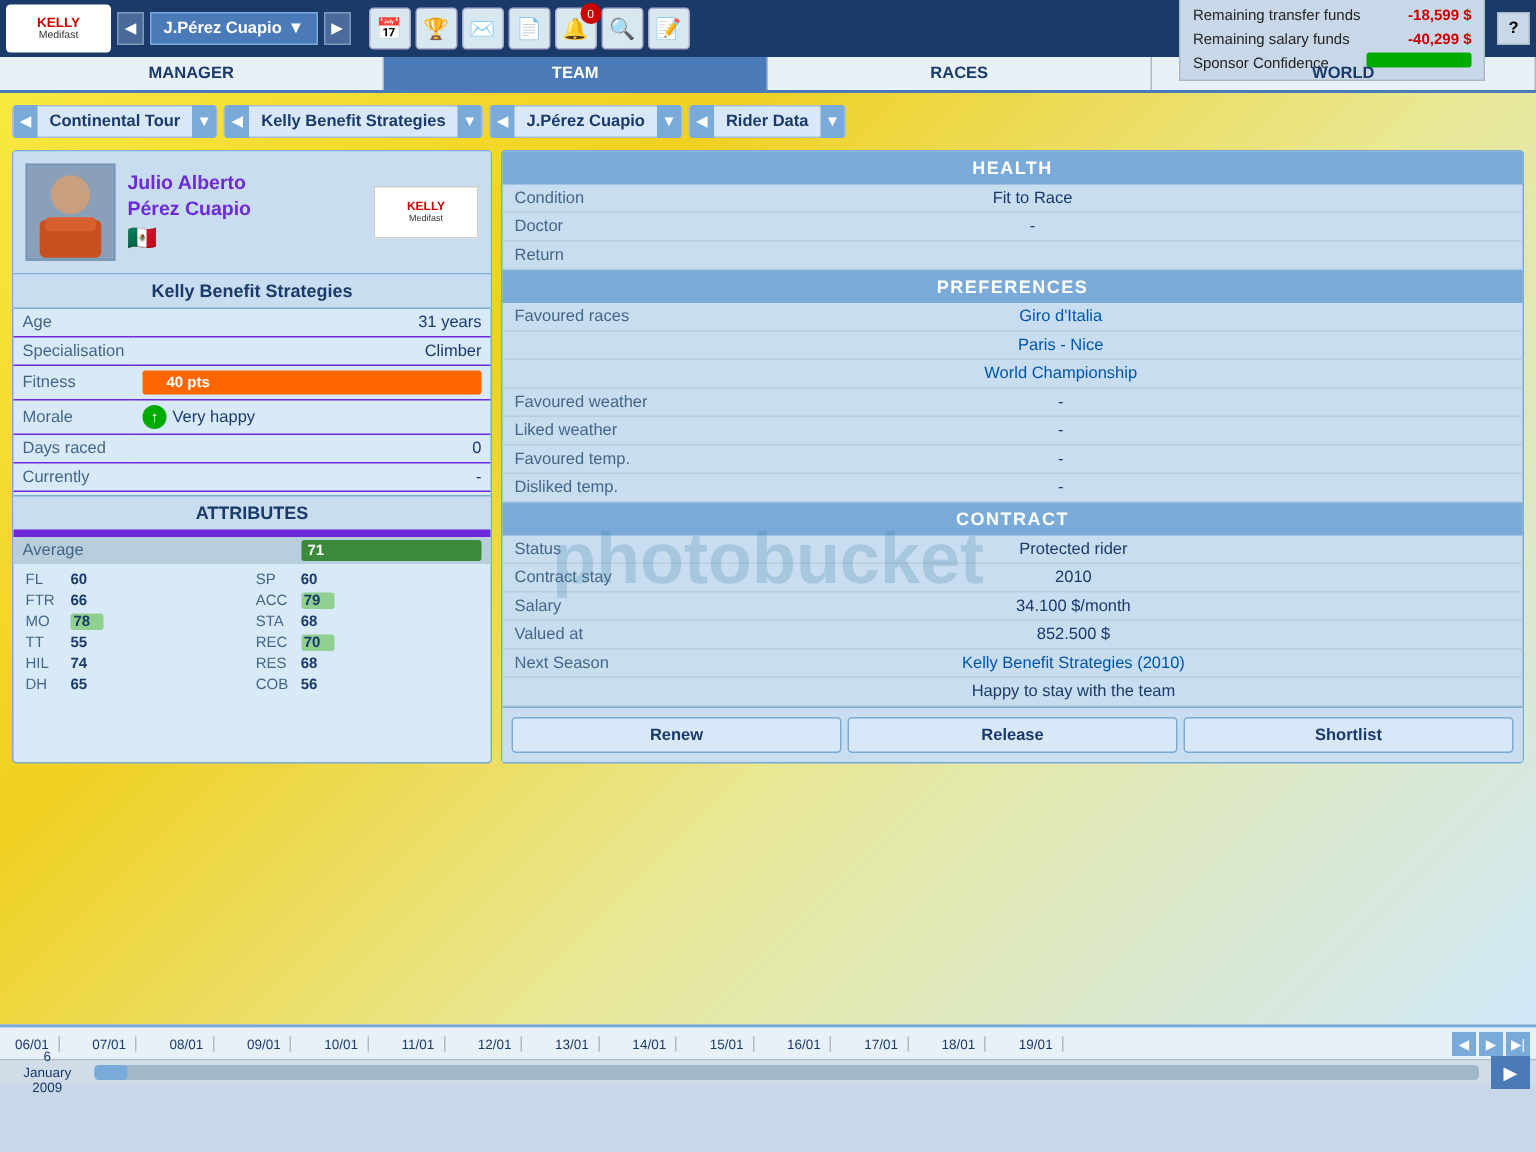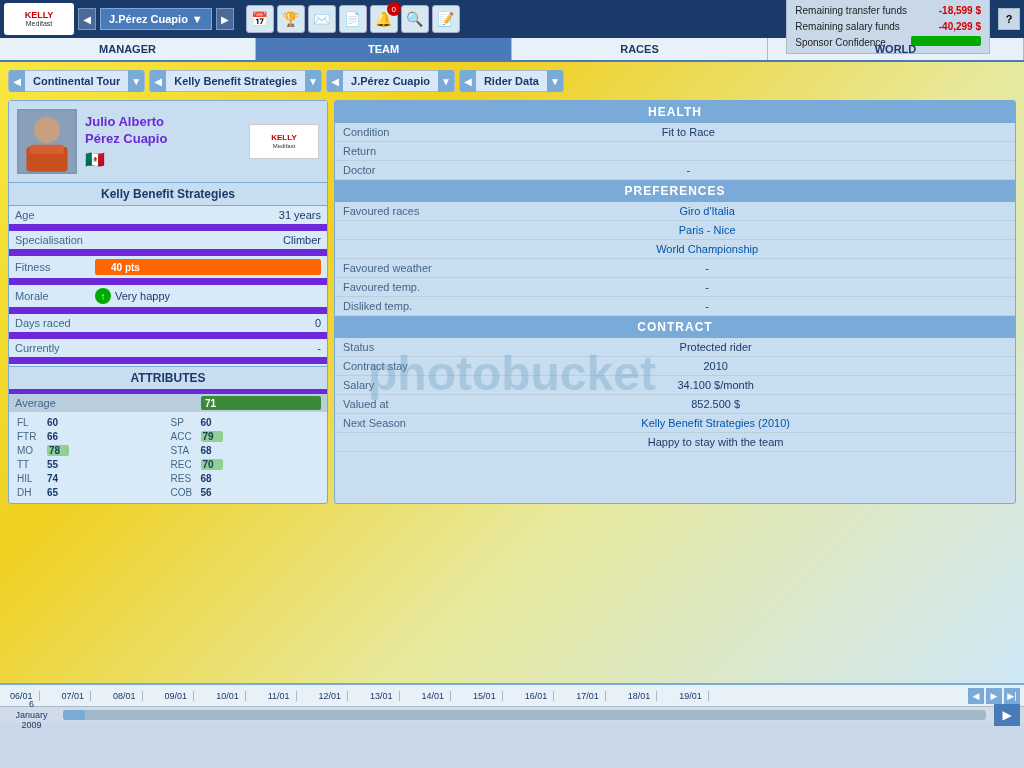--- a/index.html
+++ b/index.html
@@ -50,21 +50,21 @@
     #rider-info { flex: 1; }
     #rider-name { font-size: 13px; font-weight: bold; color: #6d28d9; line-height: 1.3; }
     #rider-flag { font-size: 16px; margin-top: 2px; }
     #team-logo { width: 70px; height: 35px; background: #fff; border: 1px solid #ccc; display: flex; flex-direction: column; align-items: center; justify-content: center; padding: 2px; }
     #team-logo-text { font-size: 8px; font-weight: bold; color: #cc0000; line-height: 1.1; }
     #team-logo-sub { font-size: 6px; color: #333; }
 
     #team-name-bar { text-align: center; font-weight: bold; font-size: 12px; color: #1a3a6a; padding: 4px; background: #c8ddf0; border-bottom: 1px solid #7aaad8; }
 
     #stats-table { width: 100%; border-collapse: collapse; }
-    #stats-table tr { border-bottom: 7px solid #6d28d9; }
+    #stats-table tr { border-bottom: 1px solid #6d28d9; }
     #stats-table td { padding: 3px 6px; }
     .stat-label { color: #446688; width: 80px; }
     .stat-value { color: #1a3a6a; text-align: right; }
     .fitness-bar-cell { padding: 2px 6px; }
     .fitness-bar { background: linear-gradient(to right, #ff6600 0%, #ff6600 100%); height: 16px; border-radius: 2px; display: flex; align-items: center; padding-left: 16px; color: #fff; font-size: 10px; font-weight: bold; }
     .morale-cell { display: flex; align-items: center; gap: 4px; }
     .morale-icon { width: 16px; height: 16px; background: #00aa00; border-radius: 50%; display: flex; align-items: center; justify-content: center; color: #fff; font-size: 10px; }
 
     #attributes-header { text-align: center; font-weight: bold; font-size: 12px; color: #1a3a6a; padding: 4px; background: #c8ddf0; border-top: 1px solid #7aaad8; border-bottom: 5px solid #6d28d9; margin-top: 2px; }
     #avg-bar { display: flex; align-items: center; background: #b8cedd; padding: 2px 6px; }
@@ -310,27 +310,27 @@
 
       <div class="section-header">HEALTH</div>
       <table class="data-table">
         <tbody>
             <tr>
           <td class="data-label">Condition</td>
           <td class="data-value">Fit to Race</td>
           <td></td>
         </tr>
         <tr>
+          <td class="data-label">Doctor</td>
+          <td class="data-value">-</td>
+          <td></td>
+        </tr>
+        <tr>
           <td class="data-label">Return</td>
           <td class="data-value"></td>
-          <td></td>
-        </tr>
-        <tr>
-          <td class="data-label">Doctor</td>
-          <td class="data-value">-</td>
           <td></td>
         </tr>
       </tbody>
         </table>
 
       <div class="section-header">PREFERENCES</div>
       <table class="data-table">
         <tbody>
             <tr>
           <td class="data-label">Favoured races</td>
@@ -346,20 +346,25 @@
           <td class="data-label"></td>
           <td class="data-value link">World Championship</td>
           <td></td>
         </tr>
         <tr>
           <td class="data-label">Favoured weather</td>
           <td class="data-value">-</td>
           <td></td>
         </tr>
         <tr>
+          <td class="data-label">Liked weather</td>
+          <td class="data-value">-</td>
+          <td></td>
+        </tr>
+        <tr>
           <td class="data-label">Favoured temp.</td>
           <td class="data-value">-</td>
           <td></td>
         </tr>
         <tr>
           <td class="data-label">Disliked temp.</td>
           <td class="data-value">-</td>
           <td></td>
         </tr>
       </tbody>
@@ -394,20 +399,25 @@
           <td></td>
         </tr>
         <tr>
           <td class="data-label"></td>
           <td class="data-value">Happy to stay with the team</td>
           <td></td>
         </tr>
       </tbody>
         </table>
 
+      <div id="contract-buttons">
+        <button class="contract-btn">Renew</button>
+        <button class="contract-btn">Release</button>
+        <button class="contract-btn">Shortlist</button>
+      </div>
     </div>
   </div>
 
   <div id="watermark">photobucket</div>
 </div>
 
 <div id="bottom-area" style="position:relative; height:50px;">
   <div id="timeline">
     <span class="timeline-date">06/01</span>
     <span class="timeline-date">07/01</span>

